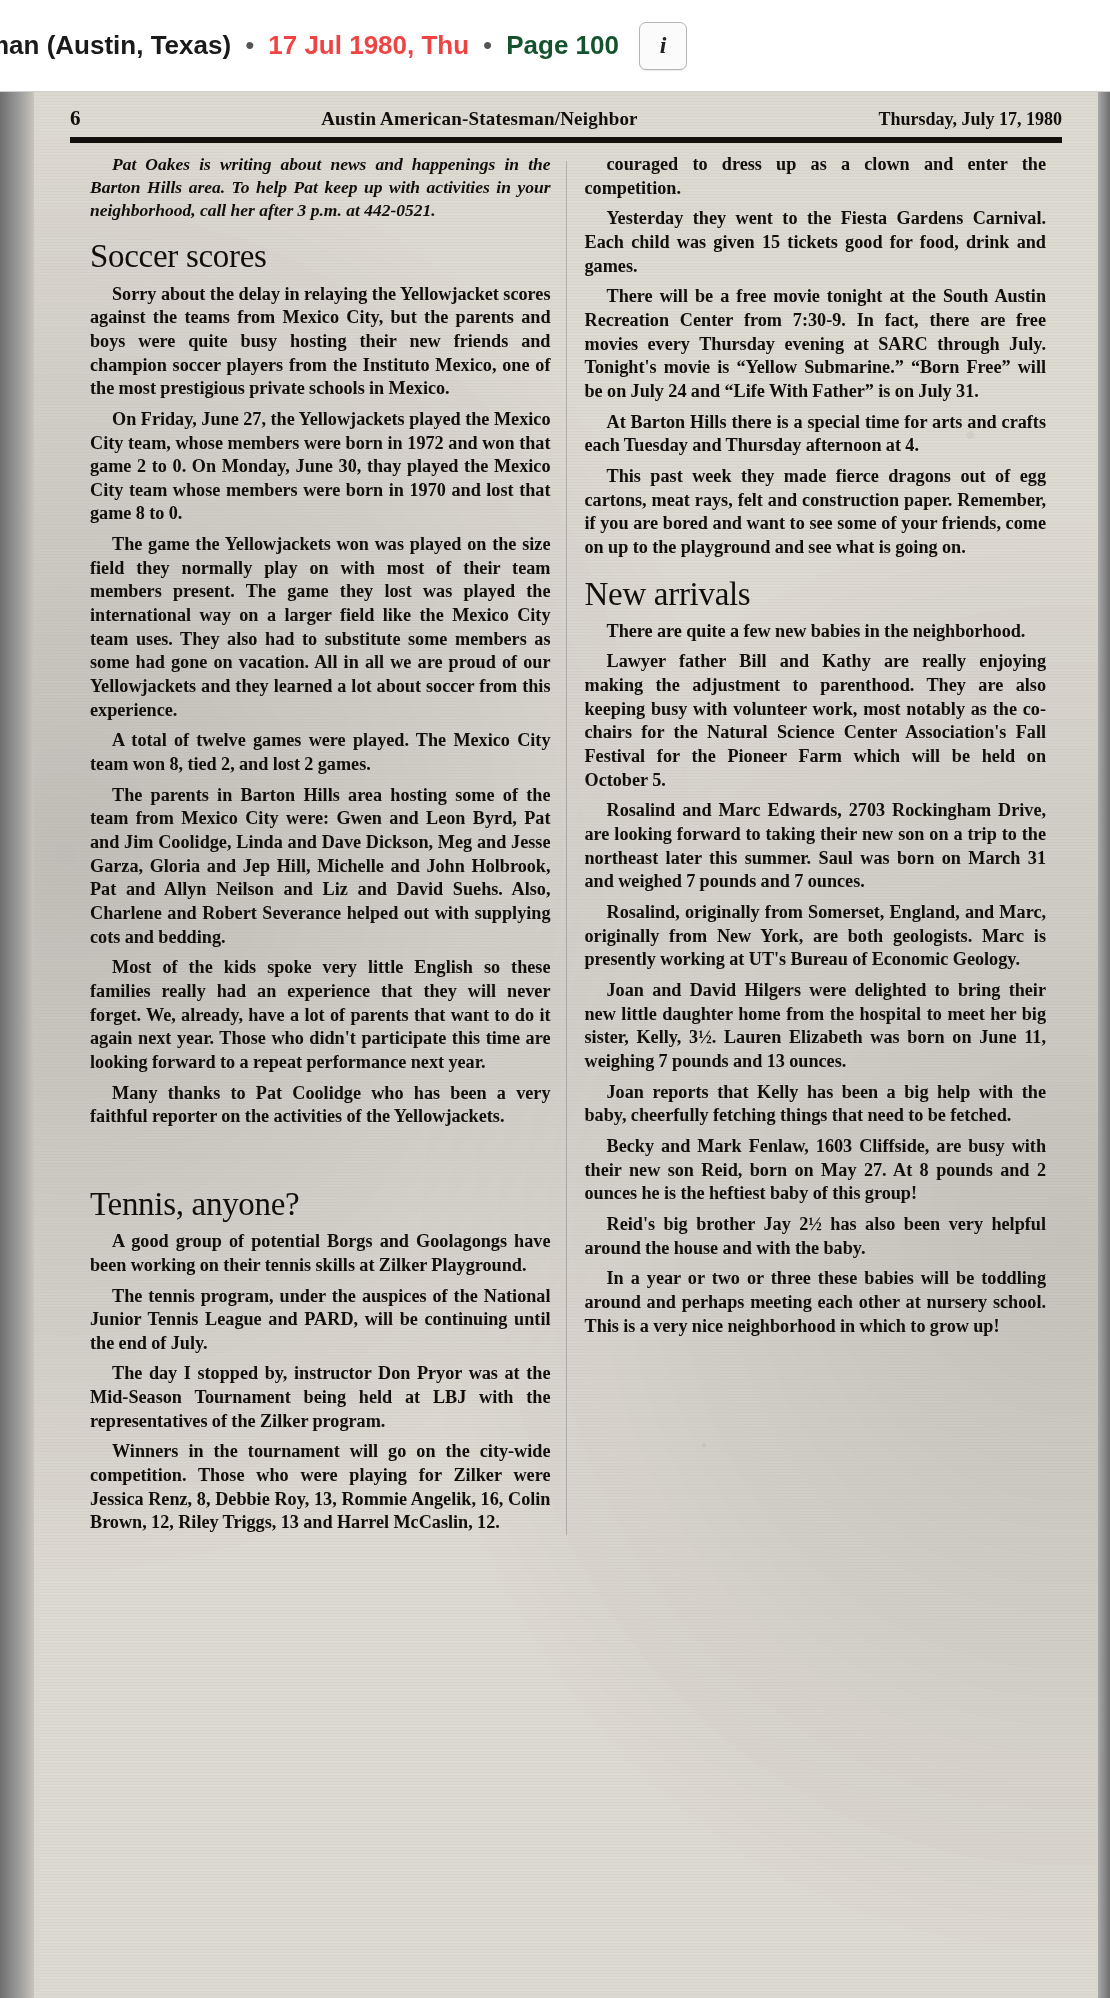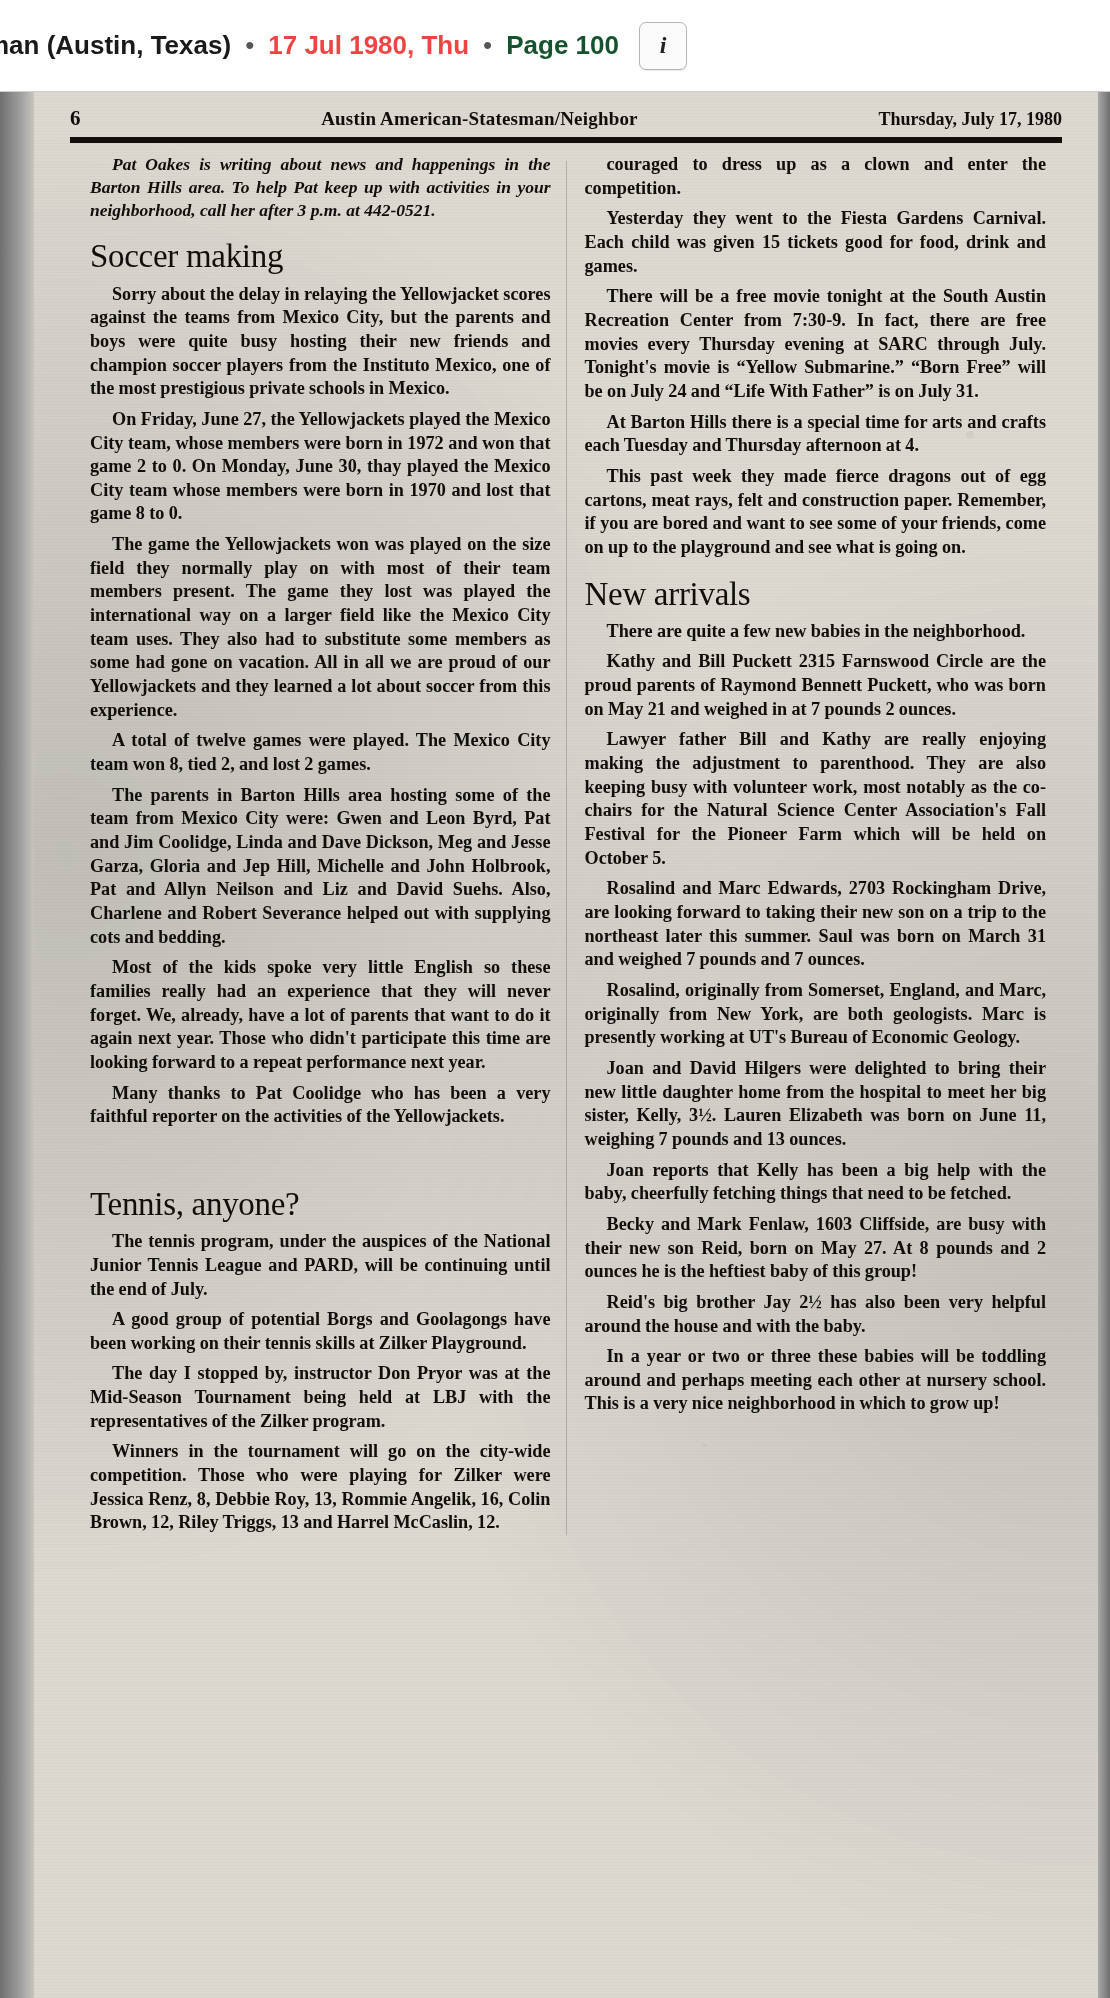--- a/index.html
+++ b/index.html
@@ -258,48 +258,47 @@
     <div class="rule-thick"></div>
 
     <div class="rule-thin"></div>
 
     <div class="columns">
       <div class="coldivider"></div>
 
       <div class="col left">
         <p class="standfirst">Pat Oakes is writing about news and happenings in the Barton Hills area. To help Pat keep up with activities in your neighborhood, call her after 3 p.m. at 442-0521.</p>
 
-        <h2 class="subhead">Soccer making</h2>
+        <h2 class="subhead">Soccer scores</h2>
         <p class="body">Sorry about the delay in relaying the Yellowjacket scores against the teams from Mexico City, but the parents and boys were quite busy hosting their new friends and champion soccer players from the Instituto Mexico, one of the most prestigious private schools in Mexico.</p>
         <p class="body">On Friday, June 27, the Yellowjackets played the Mexico City team, whose members were born in 1972 and won that game 2 to 0. On Monday, June 30, thay played the Mexico City team whose members were born in 1970 and lost that game 8 to 0.</p>
         <p class="body">The game the Yellowjackets won was played on the size field they normally play on with most of their team members present. The game they lost was played the international way on a larger field like the Mexico City team uses. They also had to substitute some members as some had gone on vacation. All in all we are proud of our Yellowjackets and they learned a lot about soccer from this experience.</p>
         <p class="body">A total of twelve games were played. The Mexico City team won 8, tied 2, and lost 2 games.</p>
         <p class="body">The parents in Barton Hills area hosting some of the team from Mexico City were: Gwen and Leon Byrd, Pat and Jim Coolidge, Linda and Dave Dickson, Meg and Jesse Garza, Gloria and Jep Hill, Michelle and John Holbrook, Pat and Allyn Neilson and Liz and David Suehs. Also, Charlene and Robert Severance helped out with supplying cots and bedding.</p>
         <p class="body">Most of the kids spoke very little English so these families really had an experience that they will never forget. We, already, have a lot of parents that want to do it again next year. Those who didn't participate this time are looking forward to a repeat performance next year.</p>
         <p class="body">Many thanks to Pat Coolidge who has been a very faithful reporter on the activities of the Yellowjackets.</p>
 
         <div class="spacer-lg"></div>
 
         <h2 class="subhead">Tennis, anyone?</h2>
+        <p class="body">A good group of potential Borgs and Goolagongs have been working on their tennis skills at Zilker Playground.</p>
         <p class="body">The tennis program, under the auspices of the National Junior Tennis League and PARD, will be continuing until the end of July.</p>
-        <p class="body">A good group of potential Borgs and Goolagongs have been working on their tennis skills at Zilker Playground.</p>
         <p class="body">The day I stopped by, instructor Don Pryor was at the Mid-Season Tournament being held at LBJ with the representatives of the Zilker program.</p>
         <p class="body">Winners in the tournament will go on the city-wide competition. Those who were playing for Zilker were Jessica Renz, 8, Debbie Roy, 13, Rommie Angelik, 16, Colin Brown, 12, Riley Triggs, 13 and Harrel McCaslin, 12.</p>
       </div>
 
       <div class="col right">
         <p class="body">couraged to dress up as a clown and enter the competition.</p>
         <p class="body">Yesterday they went to the Fiesta Gardens Carnival. Each child was given 15 tickets good for food, drink and games.</p>
         <p class="body">There will be a free movie tonight at the South Austin Recreation Center from 7:30-9. In fact, there are free movies every Thursday evening at SARC through July. Tonight's movie is “Yellow Submarine.” “Born Free” will be on July 24 and “Life With Father” is on July 31.</p>
         <p class="body">At Barton Hills there is a special time for arts and crafts each Tuesday and Thursday afternoon at 4.</p>
         <p class="body">This past week they made fierce dragons out of egg cartons, meat rays, felt and construction paper. Remember, if you are bored and want to see some of your friends, come on up to the playground and see what is going on.</p>
 
         <h2 class="subhead">New arrivals</h2>
         <p class="body">There are quite a few new babies in the neighborhood.</p>
-        <p class="body">Kathy and Bill Puckett 2315 Farnswood Circle are the proud parents of Raymond Bennett Puckett, who was born on May 21 and weighed in at 7 pounds 2 ounces.</p>
         <p class="body">Lawyer father Bill and Kathy are really enjoying making the adjustment to parenthood. They are also keeping busy with volunteer work, most notably as the co-chairs for the Natural Science Center Association's Fall Festival for the Pioneer Farm which will be held on October 5.</p>
         <p class="body">Rosalind and Marc Edwards, 2703 Rockingham Drive, are looking forward to taking their new son on a trip to the northeast later this summer. Saul was born on March 31 and weighed 7 pounds and 7 ounces.</p>
         <p class="body">Rosalind, originally from Somerset, England, and Marc, originally from New York, are both geologists. Marc is presently working at UT's Bureau of Economic Geology.</p>
         <p class="body">Joan and David Hilgers were delighted to bring their new little daughter home from the hospital to meet her big sister, Kelly, 3½. Lauren Elizabeth was born on June 11, weighing 7 pounds and 13 ounces.</p>
         <p class="body">Joan reports that Kelly has been a big help with the baby, cheerfully fetching things that need to be fetched.</p>
         <p class="body">Becky and Mark Fenlaw, 1603 Cliffside, are busy with their new son Reid, born on May 27. At 8 pounds and 2 ounces he is the heftiest baby of this group!</p>
         <p class="body">Reid's big brother Jay 2½ has also been very helpful around the house and with the baby.</p>
         <p class="body">In a year or two or three these babies will be toddling around and perhaps meeting each other at nursery school. This is a very nice neighborhood in which to grow up!</p>
       </div>
     </div>

